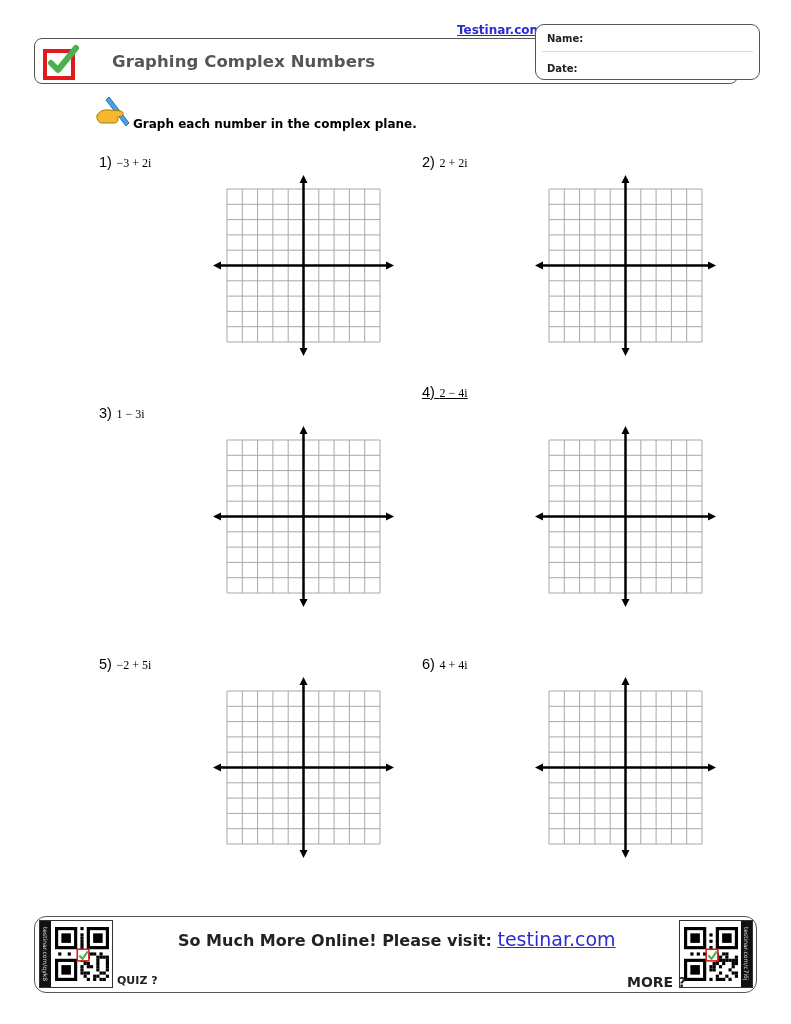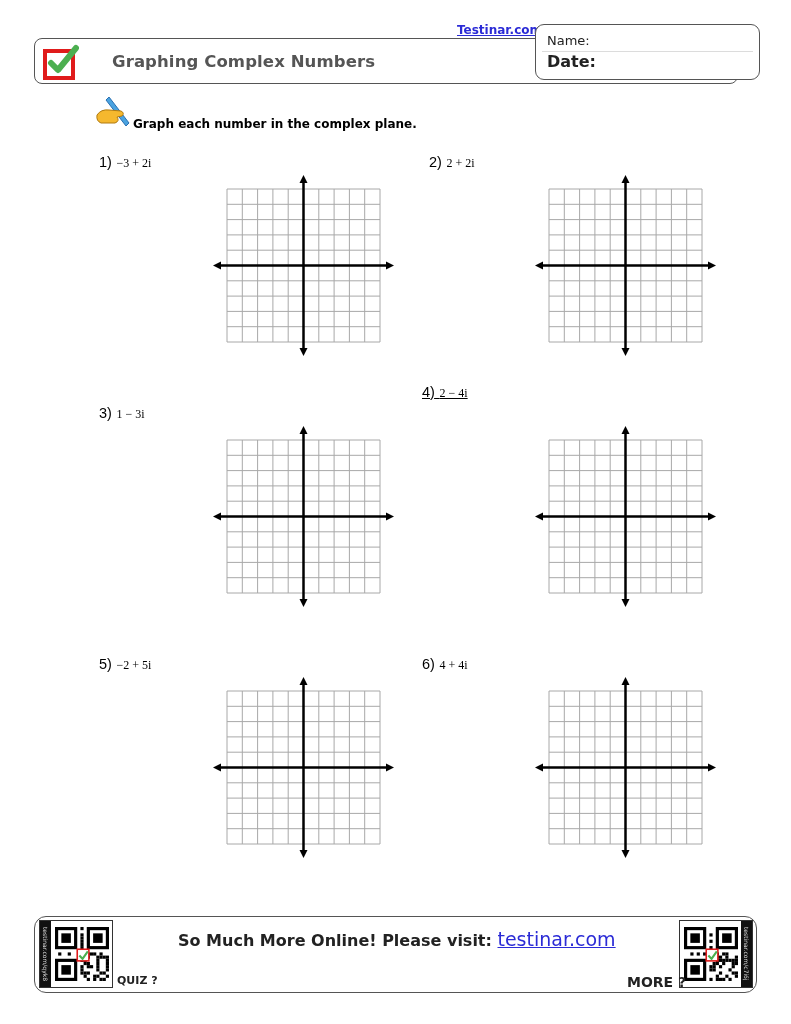--- a/index.html
+++ b/index.html
@@ -6,22 +6,22 @@
   body { width: 791px; height: 1024px; position: relative; overflow: hidden; font-family: "DejaVu Sans", "Liberation Sans", sans-serif; color: #000; }
   .abs { position: absolute; }
 
   
   .header-box { left: 34px; top: 38px; width: 704px; height: 46px; border: 1.5px solid #555; border-radius: 8px; box-sizing: border-box; }
   .logo { left: 43px; top: 44px; width: 36px; height: 36px; }
   .title { left: 112px; top: 52px; font-size: 16.5px; font-weight: bold; color: #555; letter-spacing: 0.1px; }
   .site-link { left: 457px; top: 23px; font-size: 12px; font-weight: bold; color: #2b2bd6; text-decoration: underline; }
   .name-box { left: 535px; top: 24px; width: 225px; height: 56px; border: 1.5px solid #555; border-radius: 9px; background: #fff; box-sizing: border-box; }
   .name-box .divider { position: absolute; left: 6px; right: 6px; top: 26px; height: 1px; background: #dcdcdc; }
-  .name-label { left: 547px; top: 33px; font-size: 13px; font-weight: normal; color: #222; }
-  .date-label { left: 547px; top: 52px; font-size: 16px; font-weight: bold; color: #222; }
+  .name-label { left: 547px; top: 33px; font-size: 10px; font-weight: bold; color: #222; }
+  .date-label { left: 547px; top: 63px; font-size: 10px; font-weight: bold; color: #222; }
 
   
   .instr-icon { left: 95px; top: 95px; width: 40px; height: 36px; }
   .instr { left: 133px; top: 117px; font-size: 12px; font-weight: bold; }
 
   
   .prob { font-size: 14.5px; font-family: "DejaVu Serif", "Liberation Serif", serif; white-space: nowrap; }
   .prob .num { font-family: "Liberation Sans", sans-serif; font-size: 14.5px; }
   .prob .expr { font-family: "Liberation Serif", serif; font-size: 12px; }
 
@@ -63,21 +63,21 @@
     <path d="M14 2 L34 28 L31 31 L11 5 Z" fill="#4aa3e0" stroke="#2a6fb0" stroke-width="1"></path>
     <path d="M2 20 Q6 14 14 15 L26 16 Q30 18 27 21 L22 22 Q25 26 20 28 L6 28 Q1 26 2 20 Z" fill="#f5b82e" stroke="#b07a10" stroke-width="1"></path>
   </svg>
 </div>
 <div class="abs instr">Graph each number in the complex plane.</div>
 
 <div class="abs prob" style="left:99px;top:154px;">
   <span class="num">1)</span>
   <span class="expr">−3 + 2i</span>
 </div>
-<div class="abs prob" style="left:422px;top:154px;margin-left:7px;">
+<div class="abs prob" style="left:422px;top:154px;">
   <span class="num">2)</span>
   <span class="expr">2 + 2i</span>
 </div>
 <div class="abs prob" style="left:99px;top:405px;">
   <span class="num">3)</span>
   <span class="expr">1 − 3i</span>
 </div>
 <div class="abs prob" style="left:422px;top:384px;text-decoration:underline;">
   <span class="num">4)</span>
   <span class="expr">2 − 4i</span>

